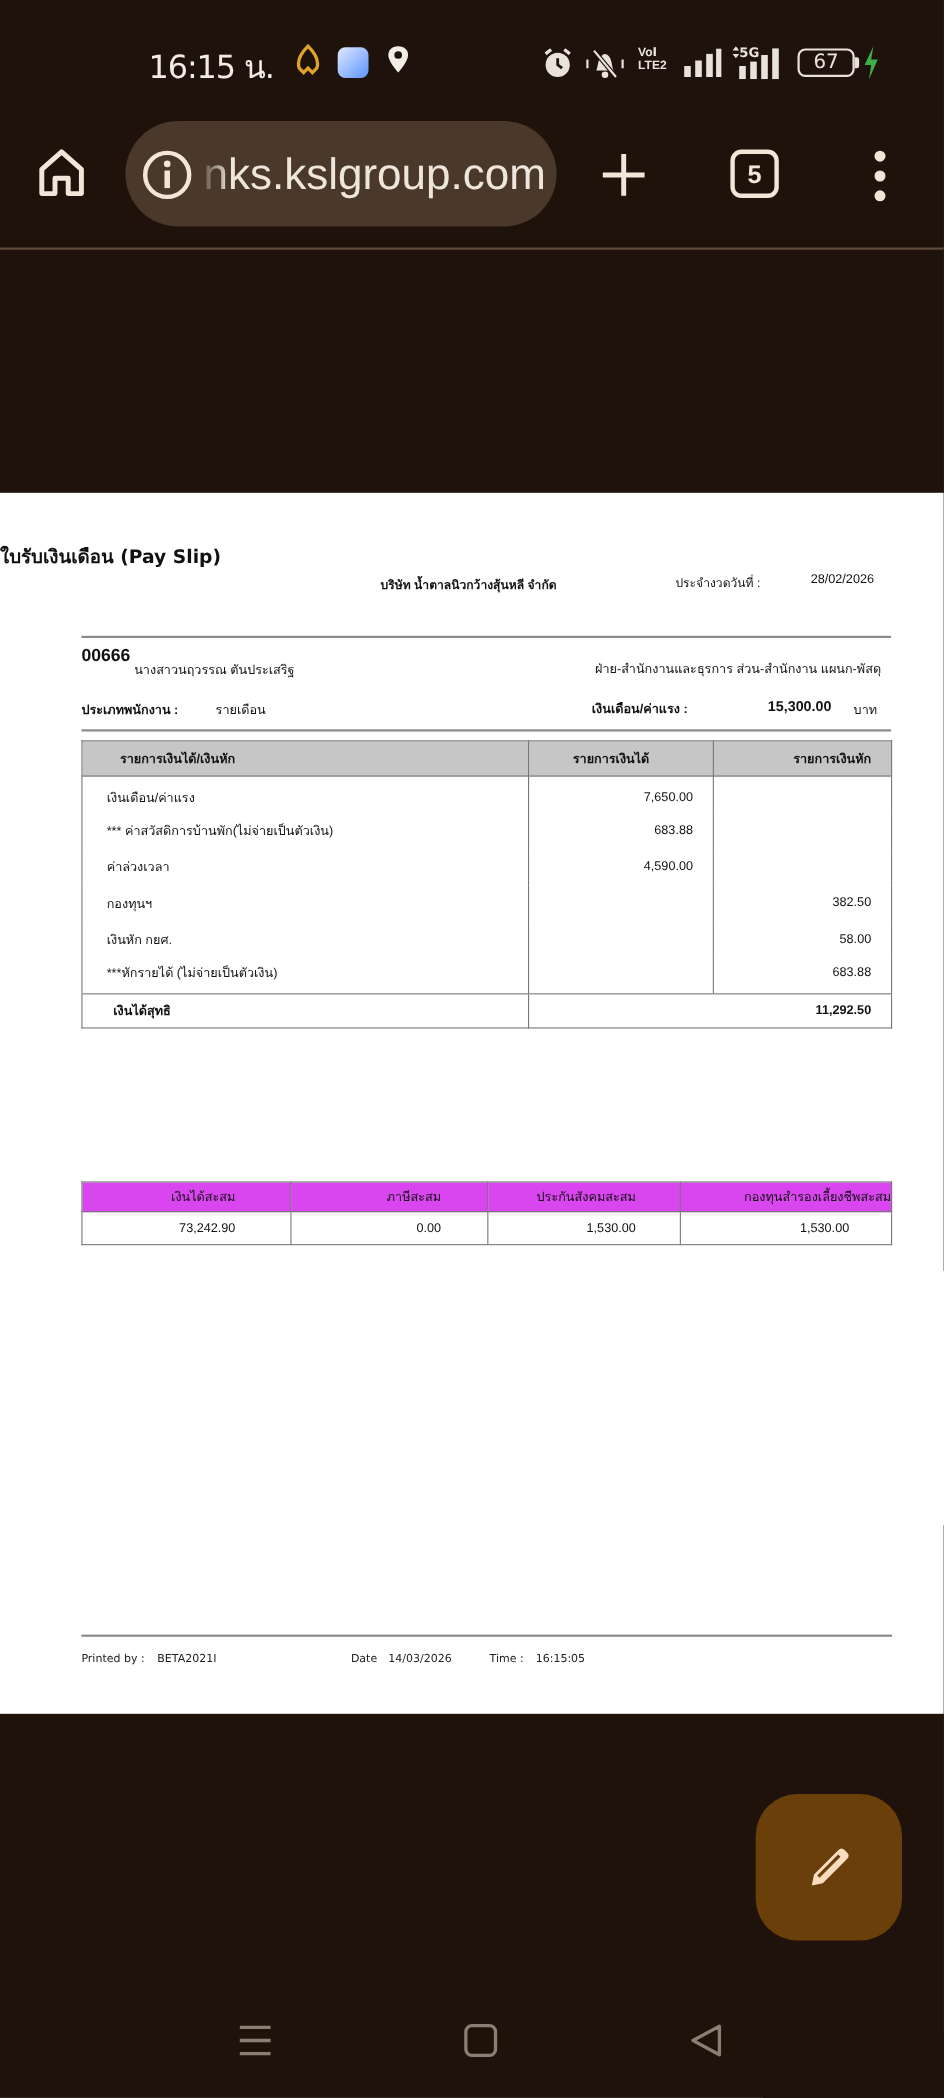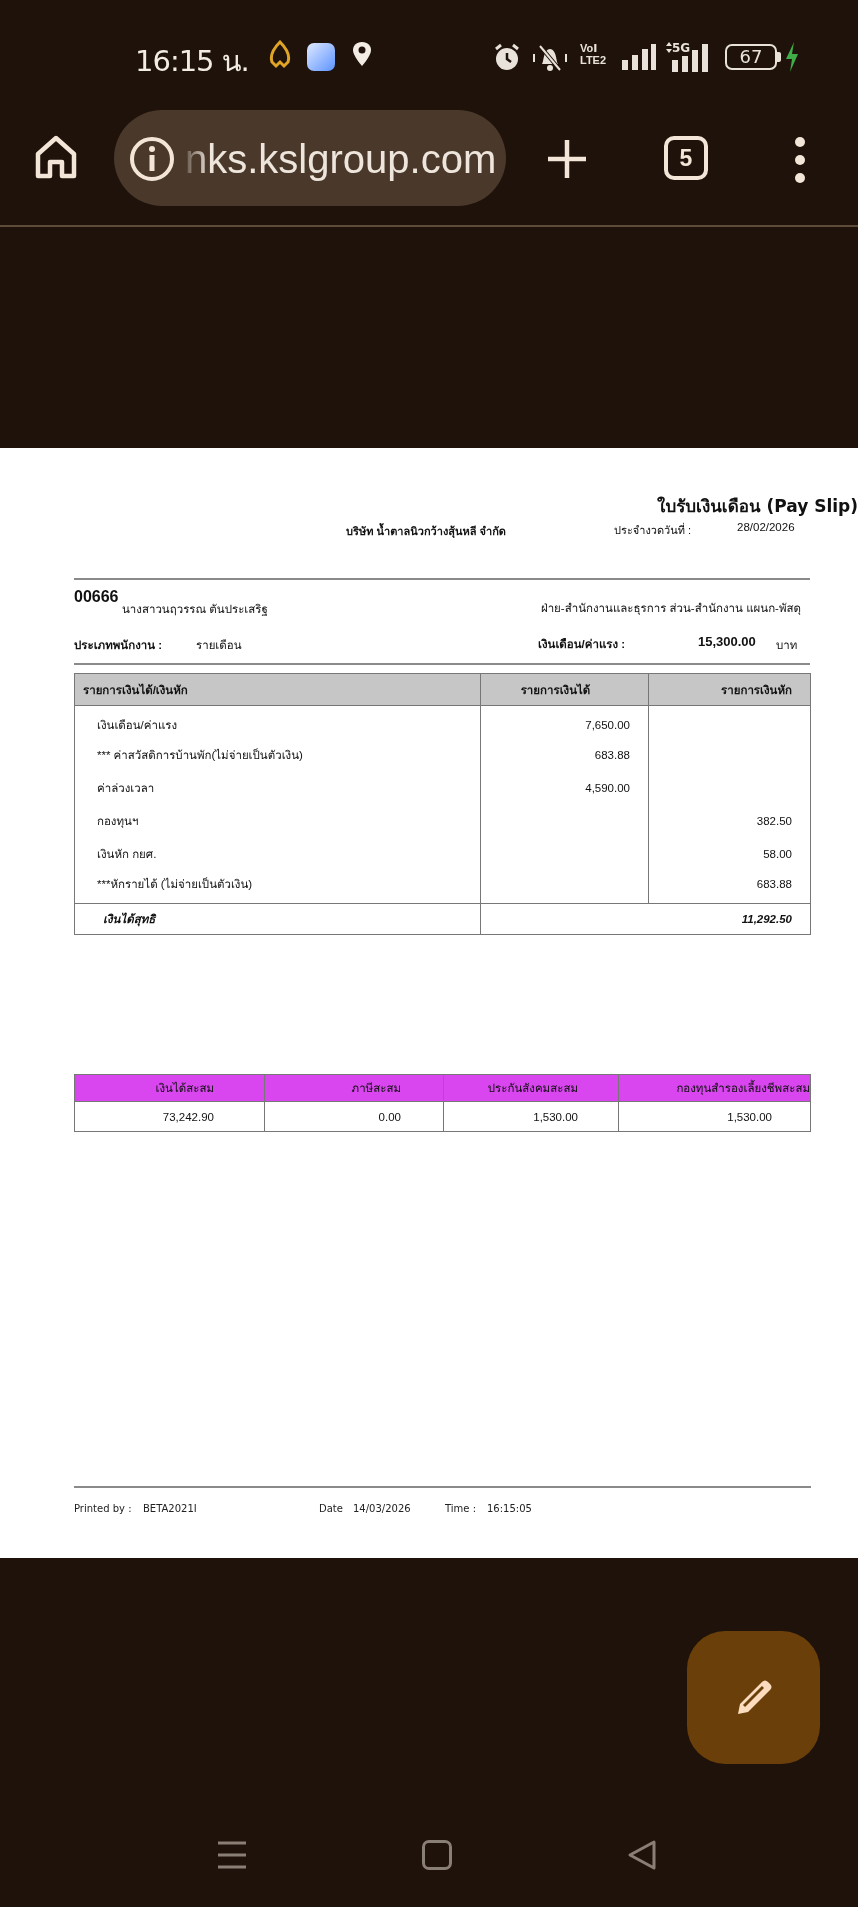--- a/index.html
+++ b/index.html
@@ -26,52 +26,52 @@
     .url-info { position: absolute; left: 129px; top: 136px; width: 46px; height: 46px; }
     .url-text { position: absolute; left: 185px; top: 136px; font-size: 40px; color: #eee6dc; font-family: "Liberation Sans", sans-serif; white-space: nowrap; width: 310px; overflow: hidden; line-height: 46px; }
     .url-fade { position: absolute; left: 180px; top: 130px; width: 30px; height: 60px; background: linear-gradient(to right, #4a392b, rgba(74,57,43,0)); }
     .tb-plus { position: absolute; left: 546px; top: 138px; width: 42px; height: 42px; }
     .tb-tabs { position: absolute; left: 664px; top: 136px; width: 44px; height: 44px; border: 4px solid #f3e6d8; border-radius: 10px; color: #f3e6d8; font-weight: bold; font-size: 23px; text-align: center; line-height: 36px; }
     .tb-menu { position: absolute; left: 790px; top: 136px; width: 20px; height: 48px; }
     .tb-divider { position: absolute; left: 0; top: 225px; width: 858px; height: 2px; background: #5e4b3a; }
 
     
     .sheet { position: absolute; left: 0; top: 448px; width: 858px; height: 1110px; background: #ffffff; color: #111; }
-    .doc-title { position: absolute; left: 0; width: 858px; top: 44px; text-align: right; font-size: 17px; font-weight: bold; font-family: "DejaVu Sans", sans-serif; }
+    .doc-title { position: absolute; left: 0; width: 858px; top: 44px; text-align: left; font-size: 17px; font-weight: bold; font-family: "DejaVu Sans", sans-serif; }
     .company { position: absolute; left: 346px; top: 74px; font-size: 11px; font-weight: bold; }
     .period-label { position: absolute; left: 614px; top: 73px; font-size: 11px; }
     .period-date { position: absolute; left: 737px; top: 73px; font-size: 11.5px; }
     .warning { position: absolute; left: 0; width: 858px; top: 105px; text-align: center; color: #e0242a; font-size: 17px; font-weight: bold; font-family: "DejaVu Sans", sans-serif; }
     .hr1 { position: absolute; left: 74px; top: 130px; width: 736px; height: 2px; background: #8a8a8a; }
     .emp-code { position: absolute; left: 74px; top: 140px; font-size: 16px; font-weight: bold; }
     .emp-name { position: absolute; left: 122px; top: 152px; font-size: 11.5px; }
     .emp-dept { position: absolute; right: 57px; top: 151px; font-size: 11.5px; }
     .emp-type-label { position: absolute; left: 74px; top: 188px; font-size: 11.5px; font-weight: bold; }
     .emp-type { position: absolute; left: 196px; top: 188px; font-size: 11.5px; }
     .salary-label { position: absolute; left: 538px; top: 187px; font-size: 11.5px; font-weight: bold; }
     .salary-value { position: absolute; left: 698px; top: 186px; font-size: 13px; font-weight: bold; }
     .salary-unit { position: absolute; left: 776px; top: 188px; font-size: 11.5px; }
     .hr2 { position: absolute; left: 74px; top: 215px; width: 736px; height: 2px; background: #8a8a8a; }
 
     table { border-collapse: collapse; }
     .items { position: absolute; left: 74px; top: 225px; width: 737px; font-size: 11.5px; }
     .items td, .items th { border-left: 1.5px solid #777; border-right: 1.5px solid #777; }
     .items th { background: #c6c6c6; height: 32px; font-weight: bold; border: 1.5px solid #777; font-size: 11.5px; }
-    .items th.c1 { text-align: left; padding-left: 8px; width: 406px; }
+    .items th.c1 { text-align: left; padding-left: 34px; width: 406px; }
     .items th.c2 { padding-right: 18px; width: 168px; }
     .items th.c3 { text-align: right; padding-right: 18px; }
     .items td { height: 33px; vertical-align: middle; }
     .items td.c1 { padding-left: 22px; }
     .items td.c2 { text-align: right; padding-right: 18px; }
     .items td.c3 { text-align: right; padding-right: 18px; }
     .items tr.first td { padding-top: 6px; }
     .items tr.last td { padding-bottom: 6px; }
     .items tr.total td { border: 1.5px solid #777; height: 30px; font-weight: bold; }
     .items tr.total td.c1 { padding-left: 24px; }
-    .items tr.net td { border: 1.5px solid #777; height: 31px; font-weight: bold; font-style: italic; }
+    .items tr.net td { border: 1.5px solid #777; height: 31px; font-weight: bold; }
     .items tr.net td.c1 { padding-left: 28px; }
 
     .accum { position: absolute; left: 74px; top: 626px; width: 737px; font-size: 11.5px; }
     .accum th, .accum td { border: 1.5px solid #777; text-align: right; }
     .accum th { background: #d946ef; height: 27px; font-weight: normal; white-space: nowrap; }
     .accum td { height: 30px; }
     .accum .a1 { width: 190px; padding-right: 50px; }
     .accum .a2 { width: 179px; padding-right: 42px; }
     .accum .a3 { width: 175px; padding-right: 40px; }
     .accum .a4 { padding-right: 0; }

